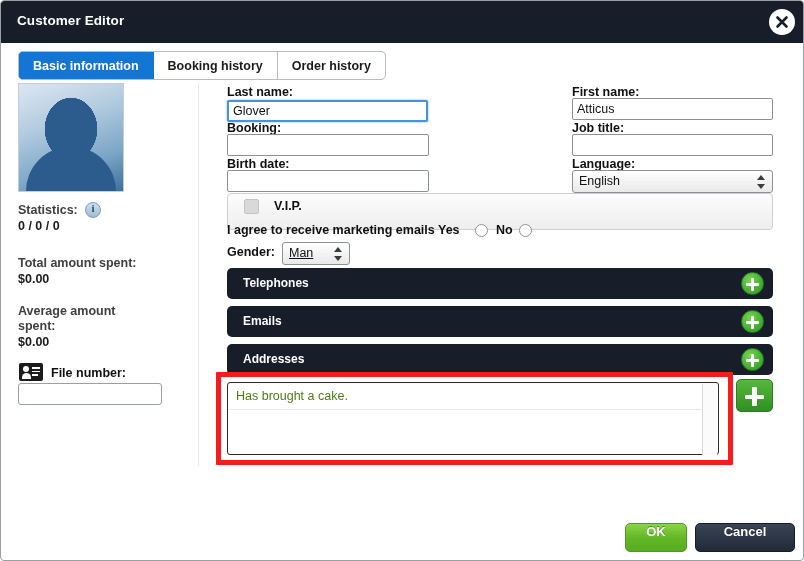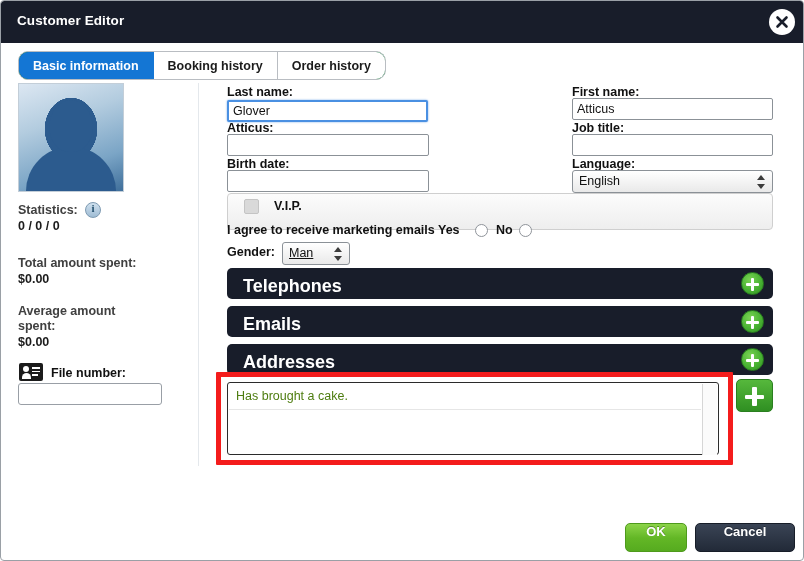--- a/index.html
+++ b/index.html
@@ -38,21 +38,21 @@
     width: 26px; height: 26px; border-radius: 50%;
     background: #ffffff;
     cursor: pointer;
   }
   .close-btn svg { position: absolute; left: 5px; top: 5px; }
 
   
   .tabs {
     position: absolute; left: 17px; top: 50px;
     display: flex; height: 29px;
-    border-radius: 10px;
+    border-radius: 5px;
     overflow: hidden;
     border: 1px solid #b9bdc2;
     background: #15803d;
   }
   .tab {
     display: flex; align-items: center; justify-content: center;
     padding: 0 14px;
     font-size: 12.5px; font-weight: bold;
     color: #1b1b1b;
     background: #ffffff;
@@ -222,21 +222,21 @@
 
   
   .section {
     position: absolute; left: 226px;
     width: 546px; height: 31px;
     background: #181d2a;
     border-radius: 5px;
   }
   .section-title {
     position: absolute; left: 16px; top: 8px;
-    color: #ffffff; font-size: 18px; font-weight: bold;
+    color: #ffffff; font-size: 12px; font-weight: bold;
   }
   .plus-circle {
     position: absolute; right: 9px; top: 4px;
     width: 23px; height: 23px; border-radius: 50%;
     background: radial-gradient(circle at 38% 32%, #79d353 0%, #49b233 55%, #2f9122 100%);
     border: 1px solid #2a7f1f;
     cursor: pointer;
   }
   .plus-glyph-h, .plus-glyph-v { position: absolute; background: #ffffff; border-radius: 1px; }
 
@@ -348,21 +348,21 @@
     <div class="l l3"></div>
   </div>
   <div class="flabel" style="left:50px; top:365px;">File number:</div>
   <input class="file-input" type="text" value="" style="">
 
   <div class="vdivider"></div>
 
   <div class="flabel" style="left:226px; top:84px;">Last name:</div>
   <input class="finput focused" style="left: 226px; top: 99px; width: 201px;" type="text" value="Glover">
 
-  <div class="flabel" style="left:226px; top:120px;">Atticus:</div>
+  <div class="flabel" style="left:226px; top:120px;">Booking:</div>
   <input class="finput" style="left: 226px; top: 133px; width: 202px;" type="text" value="">
 
   <div class="flabel" style="left:226px; top:156px;">Birth date:</div>
   <input class="finput" style="left: 226px; top: 169px; width: 202px;" type="text" value="">
 
   <div class="flabel" style="left:571px; top:84px;">First name:</div>
   <input class="finput" style="left: 571px; top: 97px; width: 201px;" type="text" value="Atticus">
 
   <div class="flabel" style="left:571px; top:120px;">Job title:</div>
   <input class="finput" style="left: 571px; top: 133px; width: 201px;" type="text" value="">

